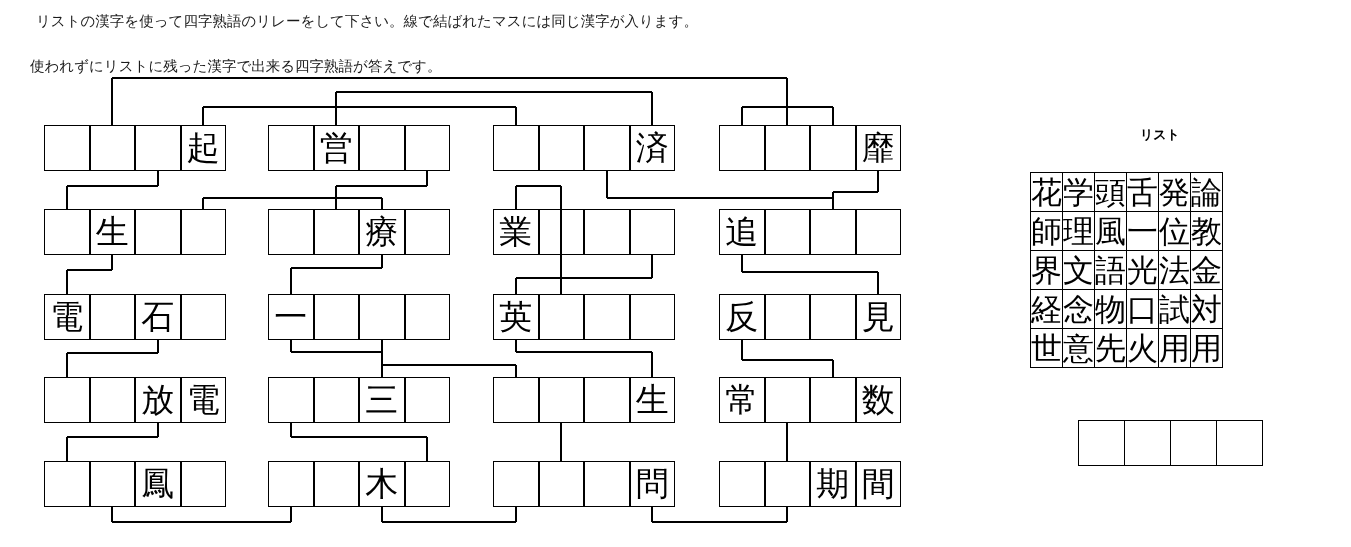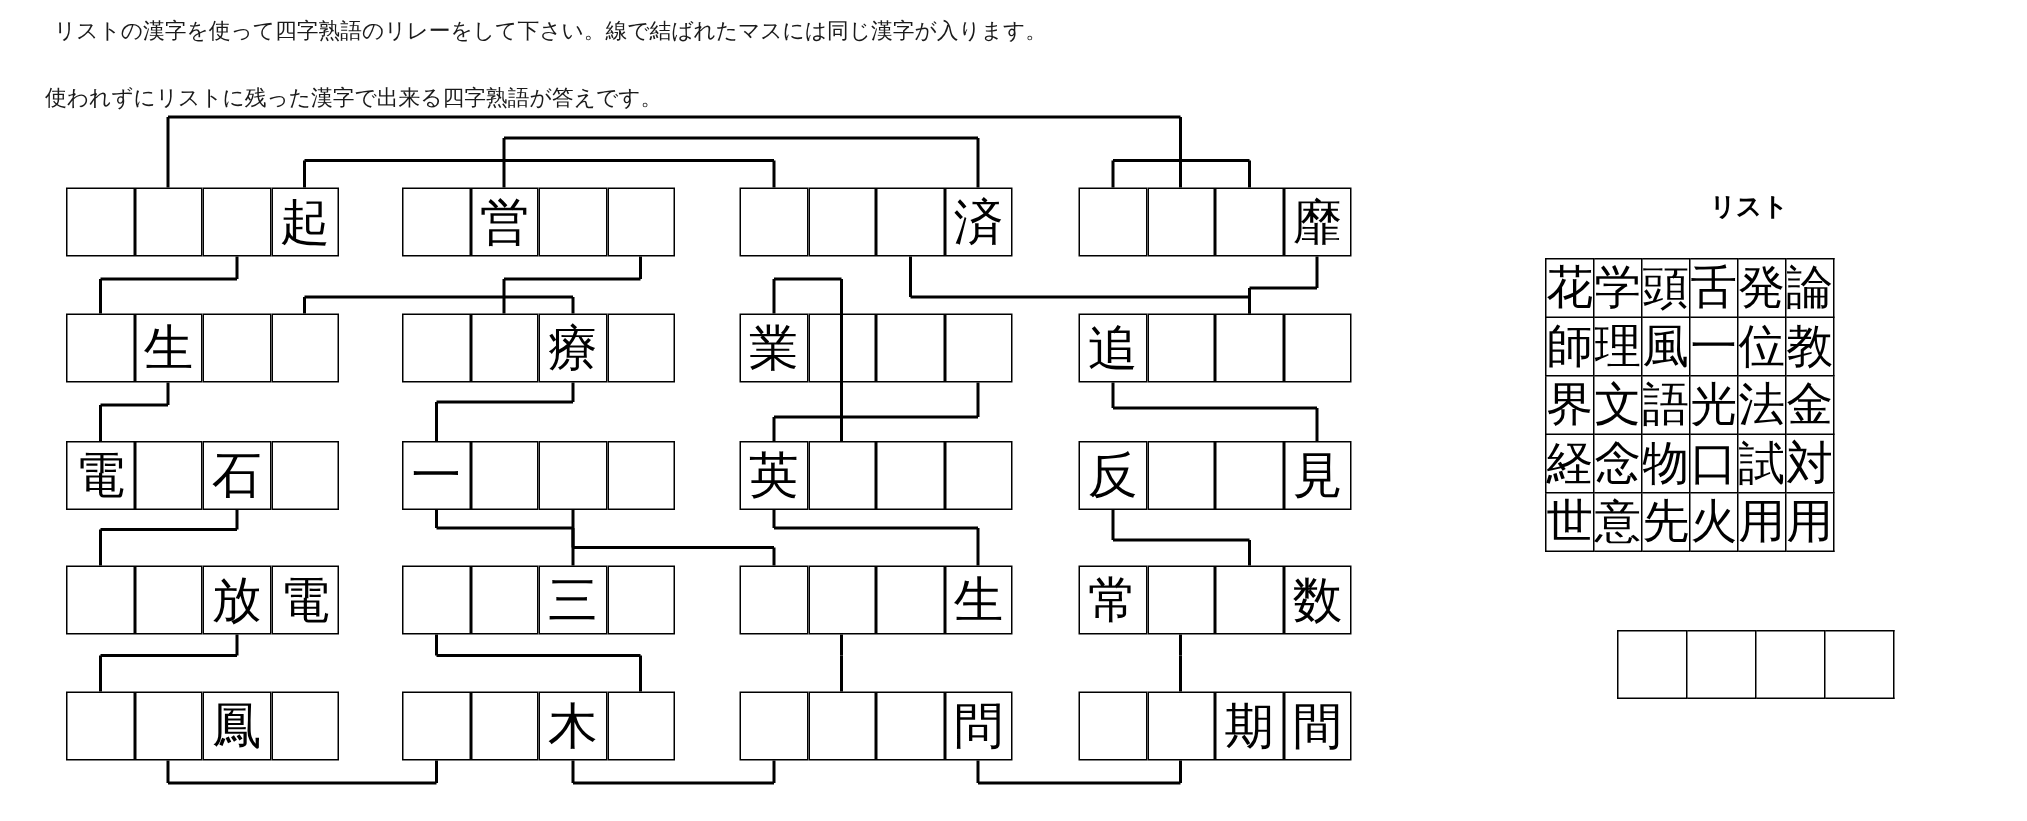--- a/index.html
+++ b/index.html
@@ -56,21 +56,21 @@
   
   #list-panel {
     position: absolute;
     left: 1030px;
     top: 126px;
   }
   #list-title {
     position: absolute;
     left: 110px;
     top: 0px;
-    font-size: 17px;
+    font-size: 13px;
     font-weight: bold;
     white-space: nowrap;
   }
   #list-table {
     position: absolute;
     left: 0;
     top: 46px;
     border-collapse: collapse;
   }
   #list-table td {

